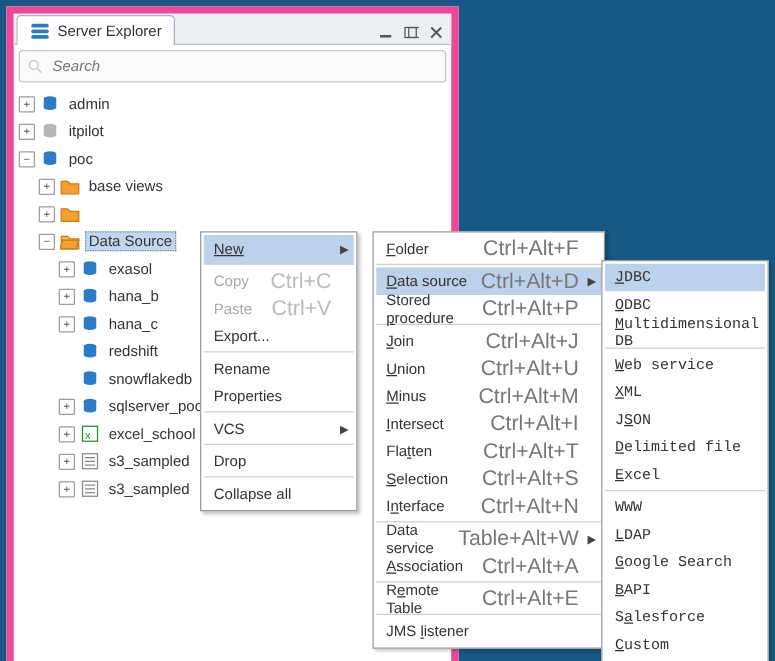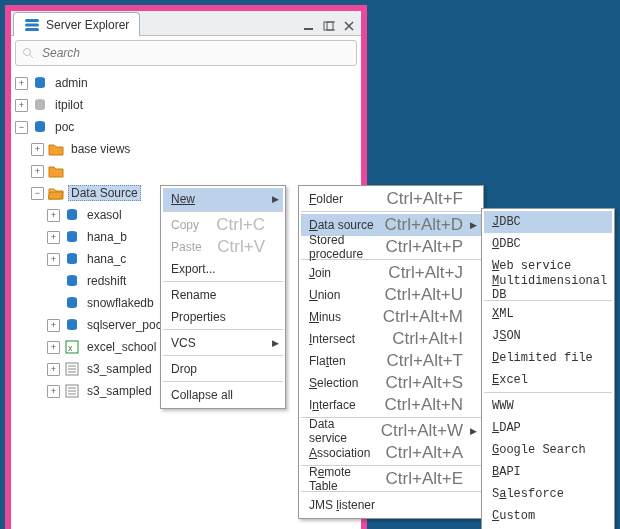--- a/index.html
+++ b/index.html
@@ -306,21 +306,21 @@
   <div class="item">
       <span><u>S</u>election</span>
       <span class="sc">Ctrl+Alt+S</span>
     </div>
   <div class="item sep-after">
       <span>I<u>n</u>terface</span>
       <span class="sc">Ctrl+Alt+N</span>
     </div>
   <div class="item">
       <span>Data service</span>
-      <span class="sc">Ctrl+Alt+W</span>
+      <span class="sc">Table+Alt+W</span>
       <span class="arrow">▶</span>
     </div>
   <div class="item sep-after">
       <span><u>A</u>ssociation</span>
       <span class="sc">Ctrl+Alt+A</span>
     </div>
   <div class="item sep-after">
       <span>R<u>e</u>mote Table</span>
       <span class="sc">Ctrl+Alt+E</span>
     </div>
@@ -329,26 +329,26 @@
     </div>
 </div>
 
 <div class="ctx-menu" id="menu3">
   <div class="item hl">
       <span><u>J</u>DBC</span>
     </div>
   <div class="item">
       <span><u>O</u>DBC</span>
     </div>
+  <div class="item sep-after">
+      <span><u>M</u>ultidimensional DB</span>
+    </div>
   <div class="item">
       <span><u>W</u>eb service</span>
     </div>
-  <div class="item sep-after">
-      <span><u>M</u>ultidimensional DB</span>
-    </div>
   <div class="item">
       <span><u>X</u>ML</span>
     </div>
   <div class="item">
       <span>J<u>S</u>ON</span>
     </div>
   <div class="item">
       <span><u>D</u>elimited file</span>
     </div>
   <div class="item sep-after">

